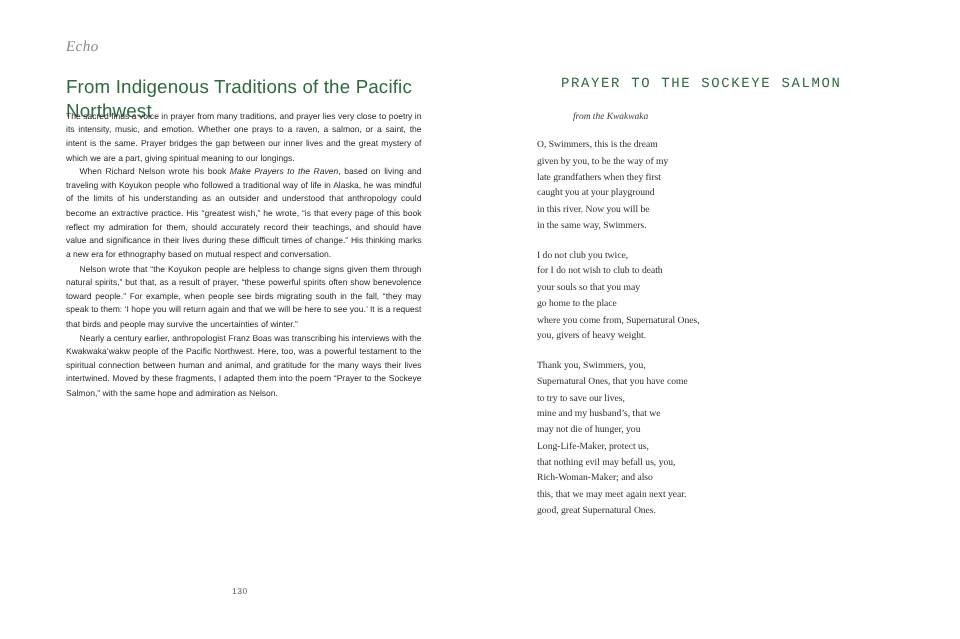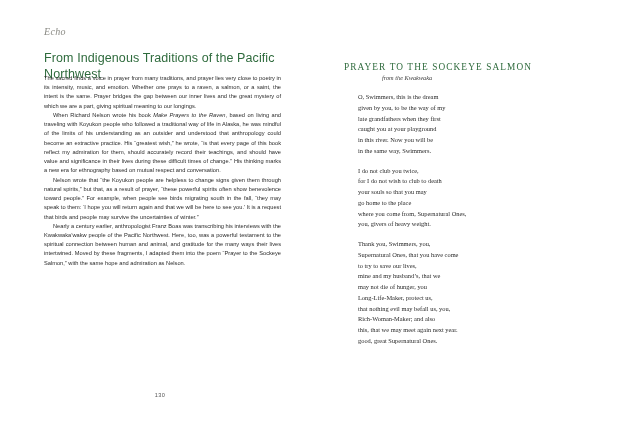--- a/index.html
+++ b/index.html
@@ -79,29 +79,28 @@
   }
   .body-col p + p {
     margin-top: 0px;
   }
   .body-col em {
     font-style: italic;
   }
   
   .poem-title {
     position: absolute;
-    left: 24px;
+    left: 54px;
     top: 50px;
     width: 250px;
-    font-family: Liberation Serif, serif;
+    font-family: Liberation Mono, monospace;
     font-size: 9.3px;
     font-weight: 400;
     color: #2f6b3d;
     letter-spacing: 1.1px;
-    margin-top: 12px;
   }
   .poem-attrib {
     position: absolute;
     left: 62px;
     top: 74px;
     font-family: "Liberation Serif", serif;
     font-style: italic;
     font-size: 6.3px;
     color: #3a3a3a;
   }

